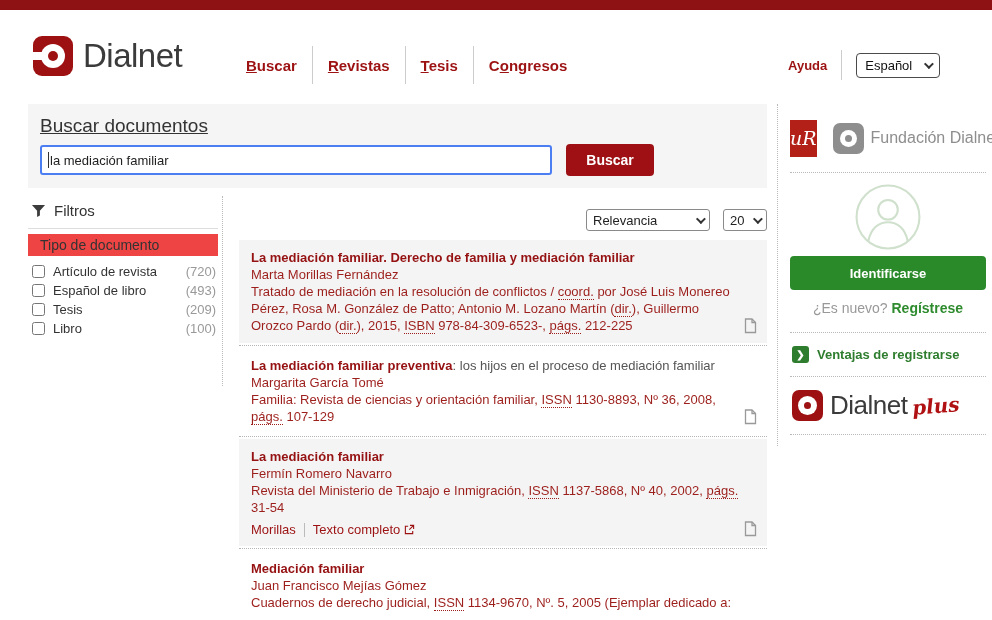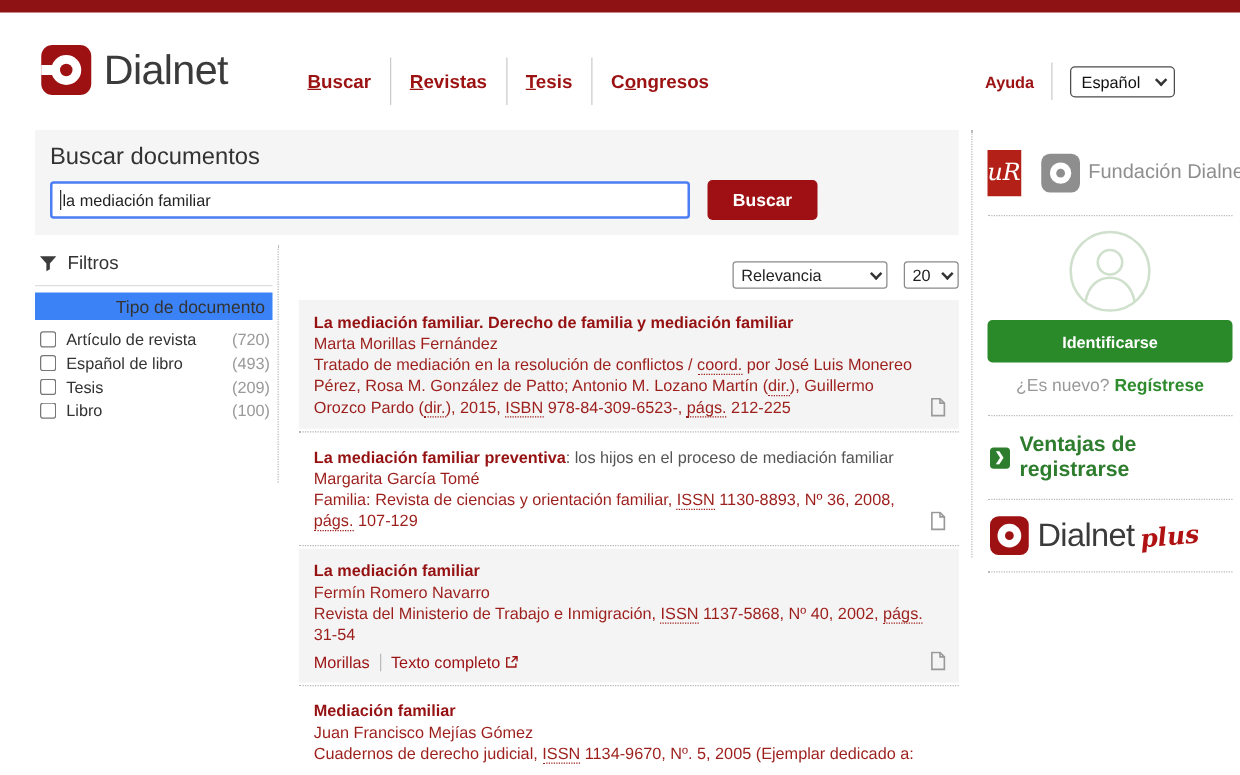--- a/index.html
+++ b/index.html
@@ -30,35 +30,35 @@
     transform:rotate(45deg) translateY(-2px); margin-left:auto; }
 
   
   .body-row { display:flex; padding-left:28px; }
   .main-area { width:739px; }
   .vsep2 { border-left:1px dotted #b9b9b9; height:342px; margin-left:10px; }
   .right-col { width:196px; margin-left:12px; padding-top:6px; }
 
   
   .search-panel { background:#f5f5f5; padding:11px 14px 12px 12px; }
-  .search-title { font-size:19px; color:#333; }
+  .search-title { font-size:19px; color:#333;text-decoration:underline; }
   .search-row { display:flex; align-items:center; margin-top:7px; }
   .search-input { width:512px; height:30px; background:#fff; border:2px solid #4c7ef3; border-radius:3px;
     display:flex; align-items:center; padding:0 6px; font-size:13px; color:#222; cursor:text; }
   .caret { display:inline-block; width:0; height:16px; border-left:1px solid #333; margin-right:1px; }
   .search-btn { margin-left:14px; width:88px; height:32px; background:#9e1013; color:#fff; border:none;
     border-radius:4px; font-size:14px; font-weight:bold; font-family:"Liberation Sans",sans-serif; cursor:pointer; }
 
   .content-row { display:flex; margin-top:8px; }
   
   .filters-col { width:190px; flex-shrink:0; }
   .filters-head { display:flex; align-items:center; gap:8px; padding:6px 0 9px 3px;
     border-bottom:1px solid #ddd; }
   .filters-head span { font-size:15px; color:#333; }
-  .filter-group-title { background:#3b82f6; margin-top:5px; padding:3px 6px; font-size:14px; color:#333;text-align:right; }
+  .filter-group-title { background:#ef4444; margin-top:5px; padding:3px 12px; font-size:14px; color:#333; }
   .filter-items { margin-top:6px; }
   .filter-item { display:flex; align-items:center; height:19px; padding-left:4px; cursor:pointer; }
   .filter-item input { width:13px; height:13px; margin:0; }
   .filter-item .lbl { font-size:13px; color:#333; margin-left:8px; }
   .filter-item .cnt { font-size:13px; color:#999; margin-left:auto; padding-right:2px; }
   .vsep1 { border-left:1px dotted #b9b9b9; height:190px; margin-left:4px; }
 
   
   .results-col { flex:1; margin-left:16px; }
   .results-count { font-size:14px; color:#333; padding-top:2px; }
@@ -95,21 +95,21 @@
   .dsep { border-top:1px dotted #b9b9b9; }
   .person-wrap { display:flex; justify-content:center; margin-top:11px; }
   .login-btn { display:block; width:100%; height:34px; margin-top:6px; background:#2a8a2a; color:#fff;
     border:none; border-radius:4px; font-size:13px; font-weight:bold; font-family:"Liberation Sans",sans-serif; cursor:pointer; }
   .register-line { text-align:center; margin-top:10px; font-size:14px; }
   .register-line .q { color:#999; }
   .register-line a { color:#2e8b2e; font-weight:bold; text-decoration:none; cursor:pointer; }
   .ventajas-row { display:flex; align-items:center; gap:8px; margin-top:13px; padding-left:2px; cursor:pointer; }
   .ventajas-ico { width:17px; height:17px; background:#2e7d2e; border-radius:3px; color:#fff; font-size:10px;
     font-weight:bold; display:flex; align-items:center; justify-content:center; }
-  .ventajas-row span.txt { font-size:17px; font-weight:bold; color:#2e7d2e; }
+  .ventajas-row span.txt { font-size:13px; font-weight:bold; color:#2e7d2e; }
   .plus-row { display:flex; align-items:center; margin-top:13px; padding-left:2px; cursor:pointer; }
   .plus-mark { width:31px; height:31px; background:#9e1112; border-radius:7px; position:relative; flex-shrink:0; }
   .plus-mark .ring { position:absolute; left:6px; top:6px; width:19px; height:19px; border-radius:50%; background:#fff; }
   .plus-mark .hole { position:absolute; left:12px; top:12px; width:7px; height:7px; border-radius:50%; background:#9e1112; }
   .plus-text { font-size:26px; color:#3b3b3b; margin-left:7px; letter-spacing:-0.5px; }
   .plus-script { font-family:"DejaVu Serif",serif; font-style:italic; font-weight:bold; font-size:20px;
     color:#b01214; margin-left:5px; transform:rotate(-5deg); display:inline-block; }
   .m14 { margin-top:14px; } .m13 { margin-top:13px; } .m16 { margin-top:16px; }
 </style>
 </head>

